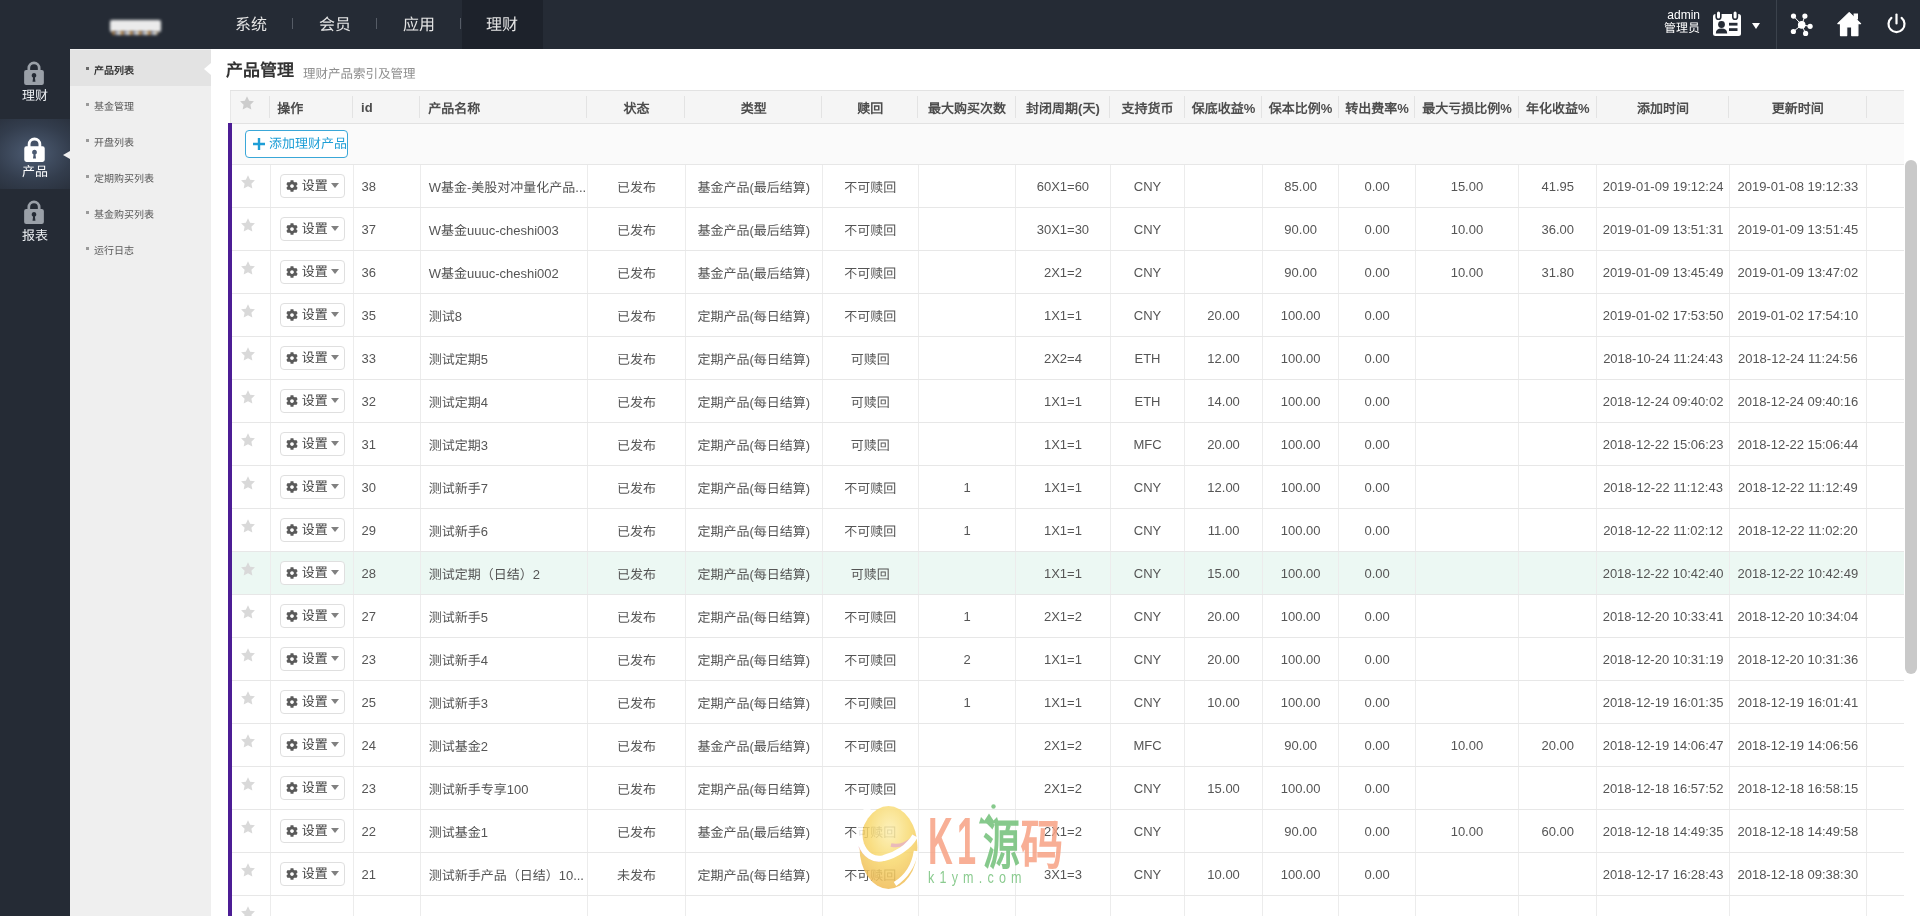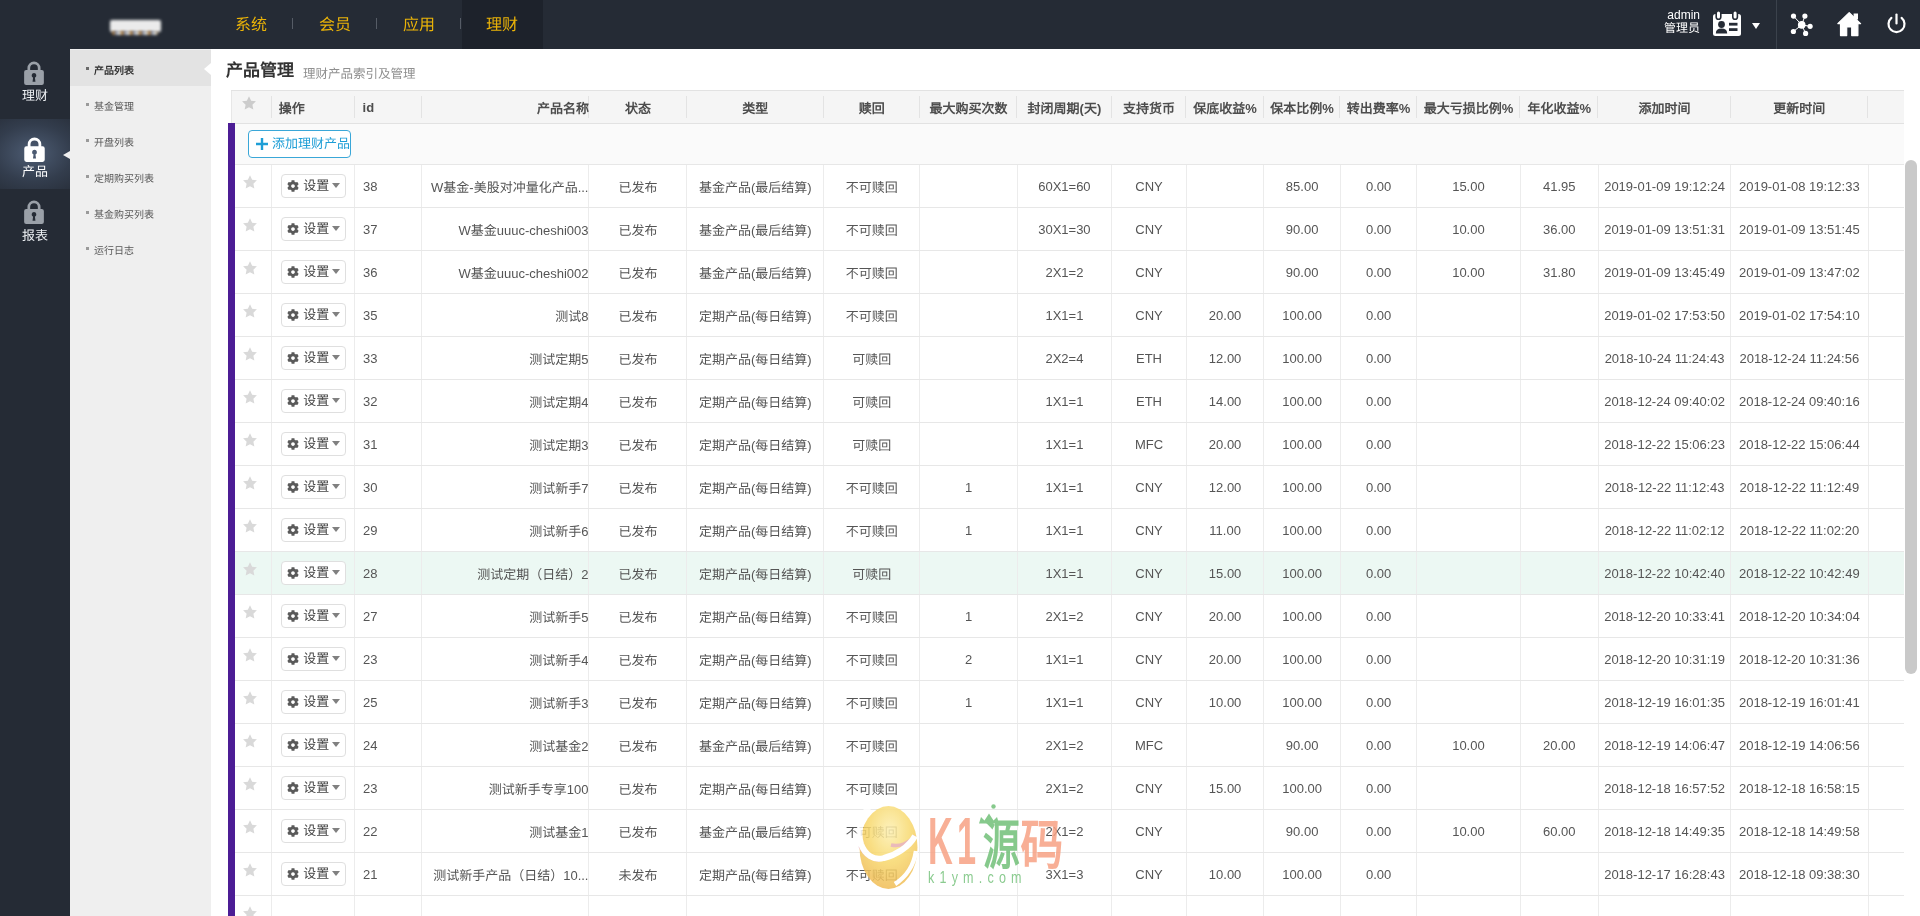--- a/index.html
+++ b/index.html
@@ -5,21 +5,21 @@
 * { margin:0; padding:0; box-sizing:border-box; }
 html,body { width:1920px; height:916px; overflow:hidden; background:#fff;
   font-family:"Liberation Sans", sans-serif; }
 #app { position:relative; width:1920px; height:916px; overflow:hidden; }
 
 
 #topbar { position:absolute; left:0; top:0; width:1920px; height:49px; background:#252b35; z-index:30; }
 #logo { position:absolute; left:110px; top:19.5px; width:51px; height:12px; background:#f6f6f5; border-radius:2px; filter:blur(1.8px); opacity:.95; }
 #logo2 { position:absolute; left:112px; top:31px; width:46px; height:3.5px; border-radius:2px; filter:blur(1.6px); opacity:.9;
   background:repeating-linear-gradient(90deg,#b57f3a 0 3px,#8494bd 3px 5px,#e8e4da 5px 9px); }
-.nav { position:absolute; top:0; height:49px; line-height:49px; font-size:16px; color:#eab308; text-align:center; }
+.nav { position:absolute; top:0; height:49px; line-height:49px; font-size:16px; color:#e5e5e5; text-align:center; }
 #navactive { position:absolute; left:462px; top:0; width:81px; height:49px; background:#1d222b; }
 .navsep { position:absolute; top:18px; width:1px; height:11px; background:#565c66; }
 #admin { position:absolute; left:1650px; top:9px; width:50px; height:34px; color:#fff; font-size:12px; line-height:13px; text-align:right; }
 #caret-top { position:absolute; left:1752px; top:23px; width:0; height:0; border-left:4.7px solid transparent; border-right:4.7px solid transparent; border-top:6px solid #fff; }
 #topsep { position:absolute; left:1776px; top:0; width:1px; height:49px; background:#3b424c; }
 .ticon { position:absolute; }
 
 
 #sidebar { position:absolute; left:0; top:49px; width:70px; height:867px; background:#252b35; z-index:20; }
 .sitem { position:absolute; left:0; width:70px; text-align:center; color:#c6cad0; }
@@ -48,25 +48,25 @@
 table { border-collapse:collapse; table-layout:fixed; width:1677px; }
 th,td { overflow:hidden; white-space:nowrap; }
 thead th { height:33px; border:none; border-top:1px solid #e2e2e2; border-bottom:1px solid #e2e2e2;
   background:linear-gradient(#e3e3e3,#e3e3e3) right center / 1px 22px no-repeat, #f5f5f5;
   font-size:13px; color:#4d4d4d; text-align:center; font-weight:bold; }
 thead th:first-child { border-left:1px solid #e7e7e7; }
 thead th:last-child { background:#f5f5f5; border-right:1px solid #e7e7e7; }
 #btnrow td { height:41px; background:#fafafa; border-bottom:1px solid #e7e7e7; text-align:left; }
 tbody td { height:43px; border-bottom:1px solid #e7e7e7; border-right:1px solid #ececec;
   font-size:13px; color:#555; text-align:center; }
-tbody td:first-child { border-left:7px solid #4c1d95; }
+tbody td:first-child { border-left:4px solid #4c1d95; }
 tbody tr.hl td { background:#ecf8f3; }
 td.c-op, th.c-op { text-align:left; padding-left:9px; }
 td.c-id, th.c-id { text-align:left; padding-left:8px; }
-td.c-name, th.c-name { text-align:right; padding-left:8px; }
+td.c-name, th.c-name { text-align:left; padding-left:8px; }
 th.c-op { padding-left:7px; }
 .star { width:16px; height:16px; fill:#d9d9d9; vertical-align:middle; position:relative; left:-3px; top:-4px; }
 .hstar { fill:#cccccc; }
 .setbtn { display:inline-block; height:24px; line-height:22px; border:1px solid #dfdfdf; border-radius:4px;
   background:#fff; padding:0 5px 0 5px; font-size:13px; color:#444; vertical-align:middle; }
 .gear { width:12px; height:12px; fill:#5a5a5a; vertical-align:-1.5px; margin-right:4px; }
 .caret { display:inline-block; width:0; height:0; margin-left:3px; vertical-align:2.5px;
   border-left:4.2px solid transparent; border-right:4.2px solid transparent; border-top:5.5px solid #808080; }
 #addbtn { display:inline-block; margin:0 0 0 13px; width:103px; height:28px; line-height:26px; text-align:left;
   border:1px solid #3aa7d8; border-radius:4px; background:#fff; color:#1e9ed6; font-size:13px; vertical-align:middle; padding-left:7px; }

